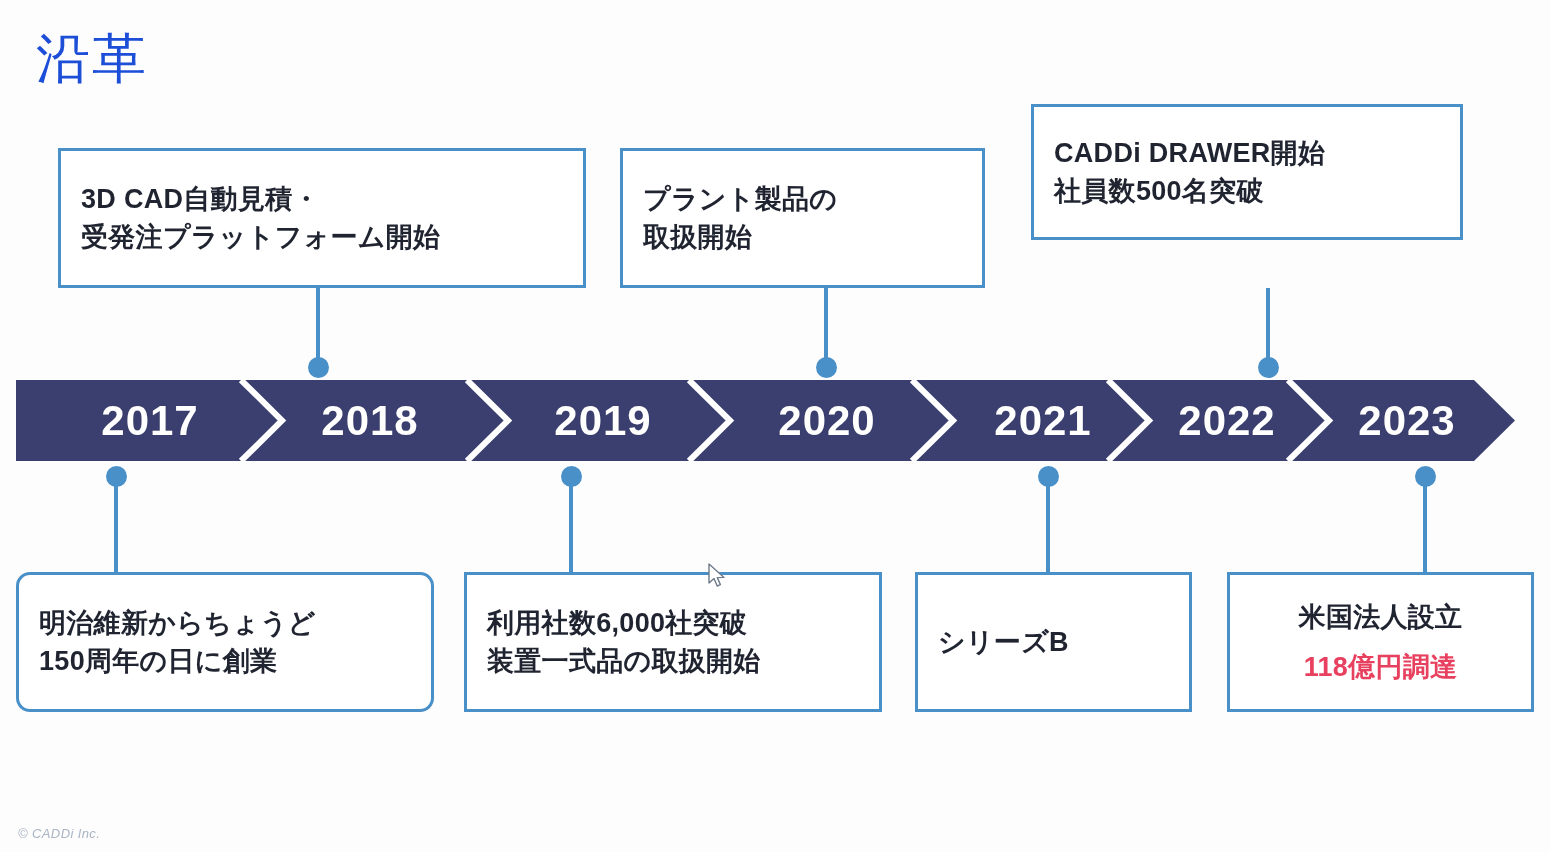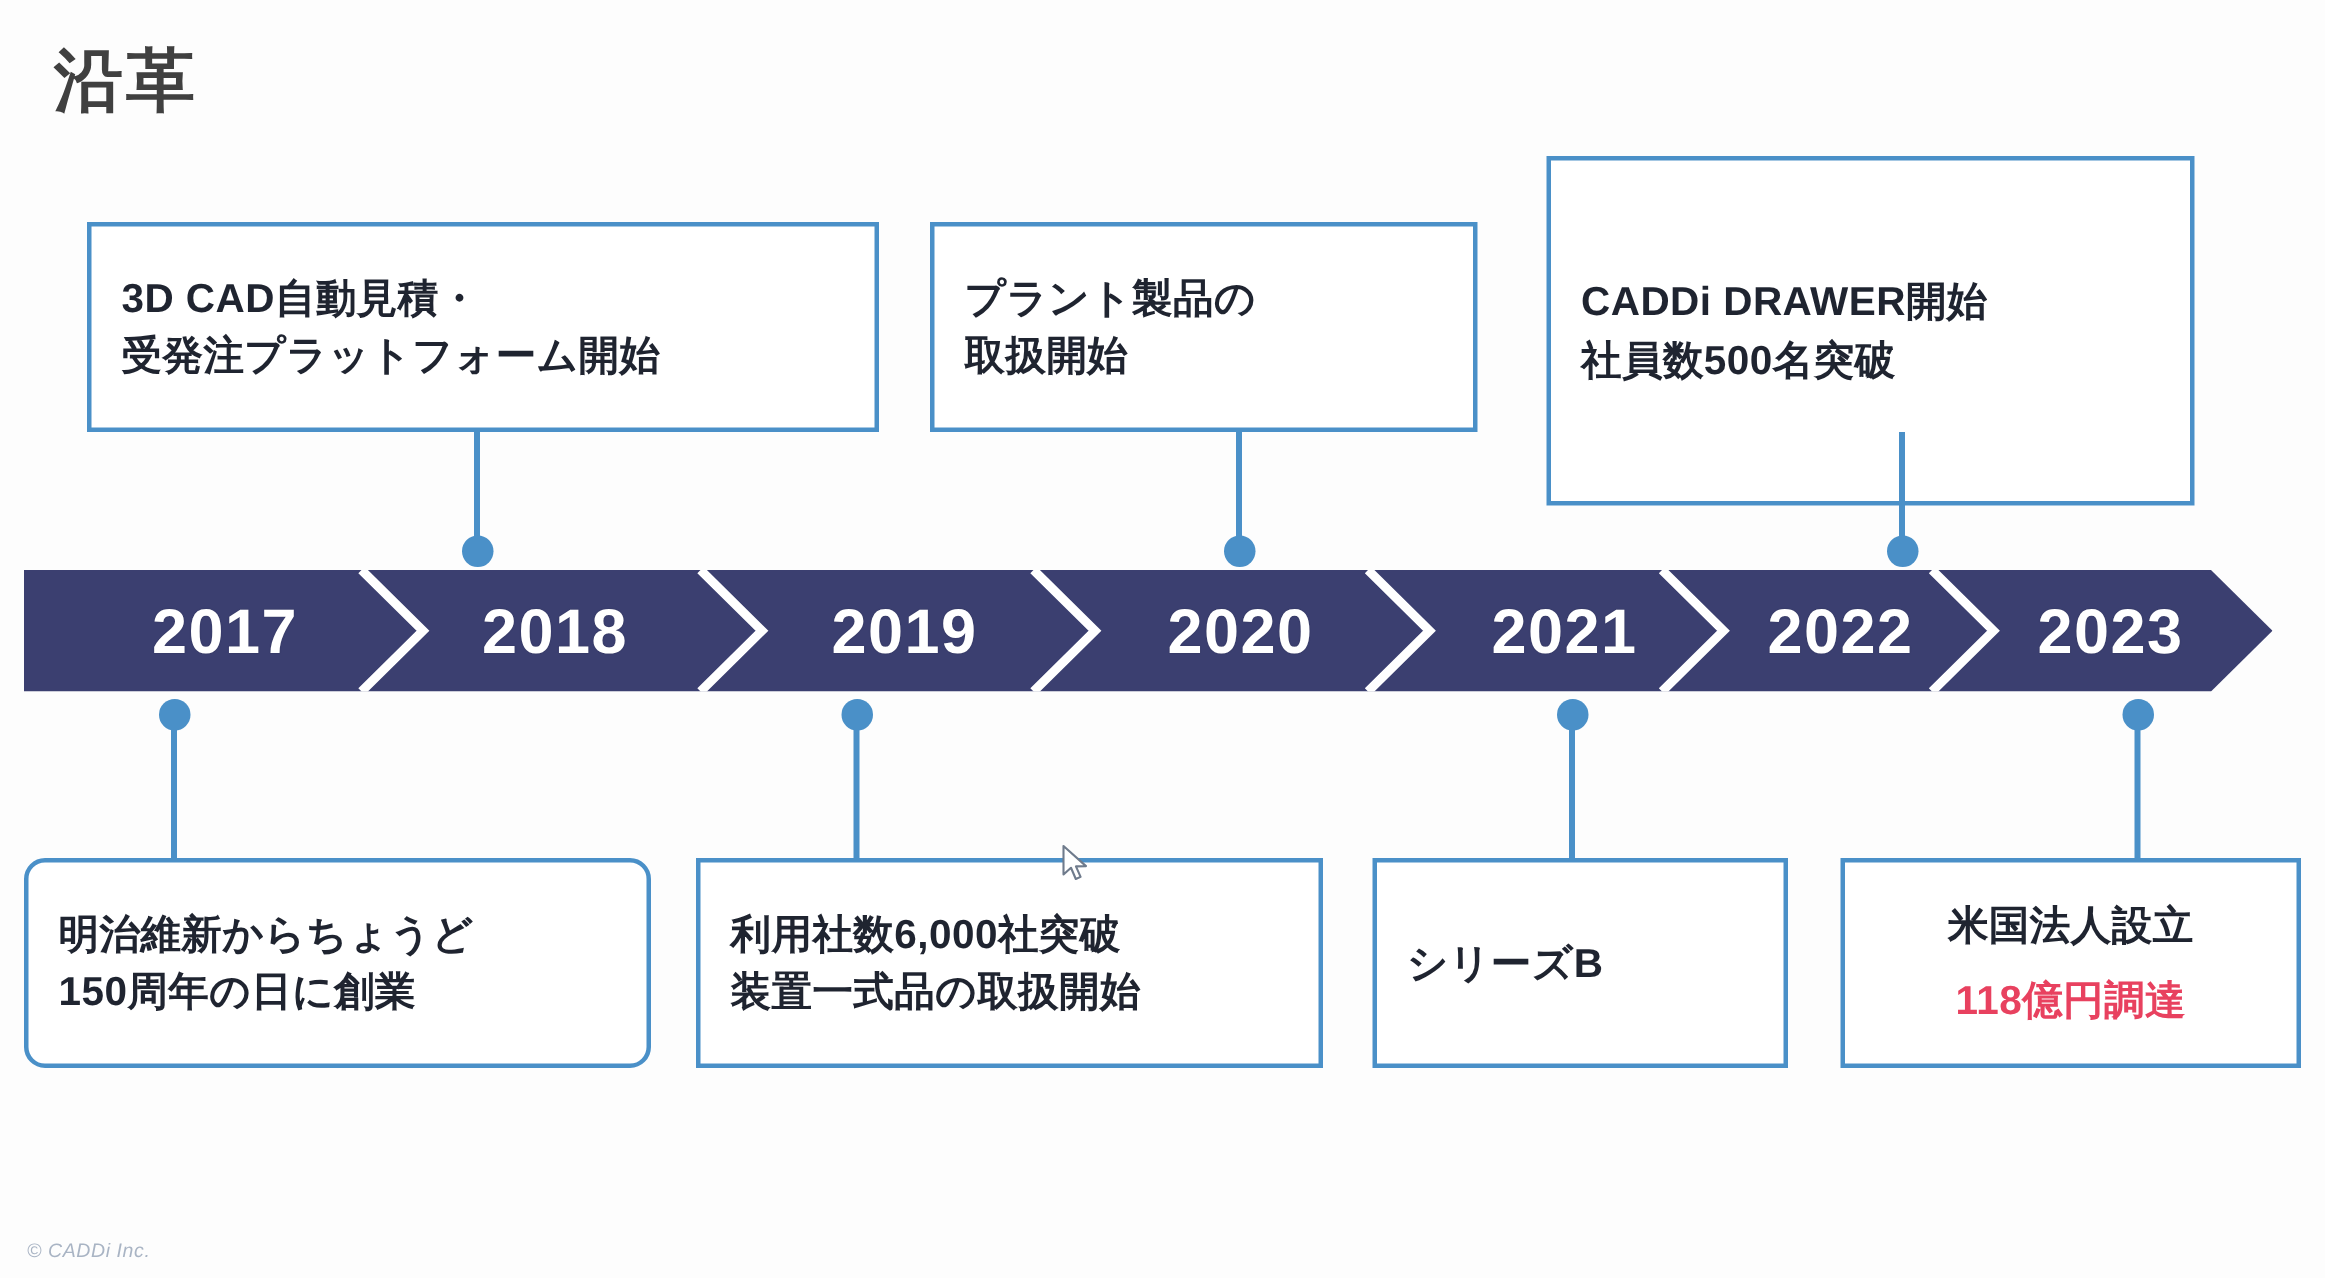--- a/index.html
+++ b/index.html
@@ -14,23 +14,23 @@
     overflow: hidden;
     font-family: "Liberation Sans", "DejaVu Sans", sans-serif;
     background: #fdfdfd;
   }
 
   
   #page-title {
     position: absolute;
     left: 36px;
     top: 26px;
-    font-size: 46px;
-    font-weight: bold;
-    color: #404040;
+    font-size: 54px;
+    font-weight: normal;
+    color: #1d4ed8;
     letter-spacing: 2px;
     line-height: 1.2;
   }
 
   
   .callout {
     position: absolute;
     box-sizing: border-box;
     border: 3px solid #4a90c8;
     background: #ffffff;
@@ -121,21 +121,21 @@
 <div class="connector" style="left:316px; top:288px; height:80px;"></div>
 <div class="dot" style="left:308px; top:357px;"></div>
 
 <div class="callout pad-left" style="left:620px; top:148px; width:365px; height:140px;justify-content:center;">
   <div class="line">プラント製品の</div>
   <div class="line">取扱開始</div>
 </div>
 <div class="connector" style="left:824px; top:288px; height:80px;"></div>
 <div class="dot" style="left:816px; top:357px;"></div>
 
-<div class="callout pad-left" style="left:1031px; top:104px; width:432px; height:233px;">
+<div class="callout pad-left" style="left:1031px; top:104px; width:432px; height:136px;">
   <div class="line">CADDi DRAWER開始</div>
   <div class="line">社員数500名突破</div>
 </div>
 <div class="connector" style="left:1266px; top:288px; height:80px;"></div>
 <div class="dot" style="left:1258px; top:357px;"></div>
 
 <div id="timeline-bar">
   <svg width="1499" height="81" viewBox="0 0 1499 81" xmlns="http://www.w3.org/2000/svg">
 
     <path d="M0,0 L1458,0 L1499,40.5 L1458,81 L0,81 Z" fill="#3b3f70"></path>

